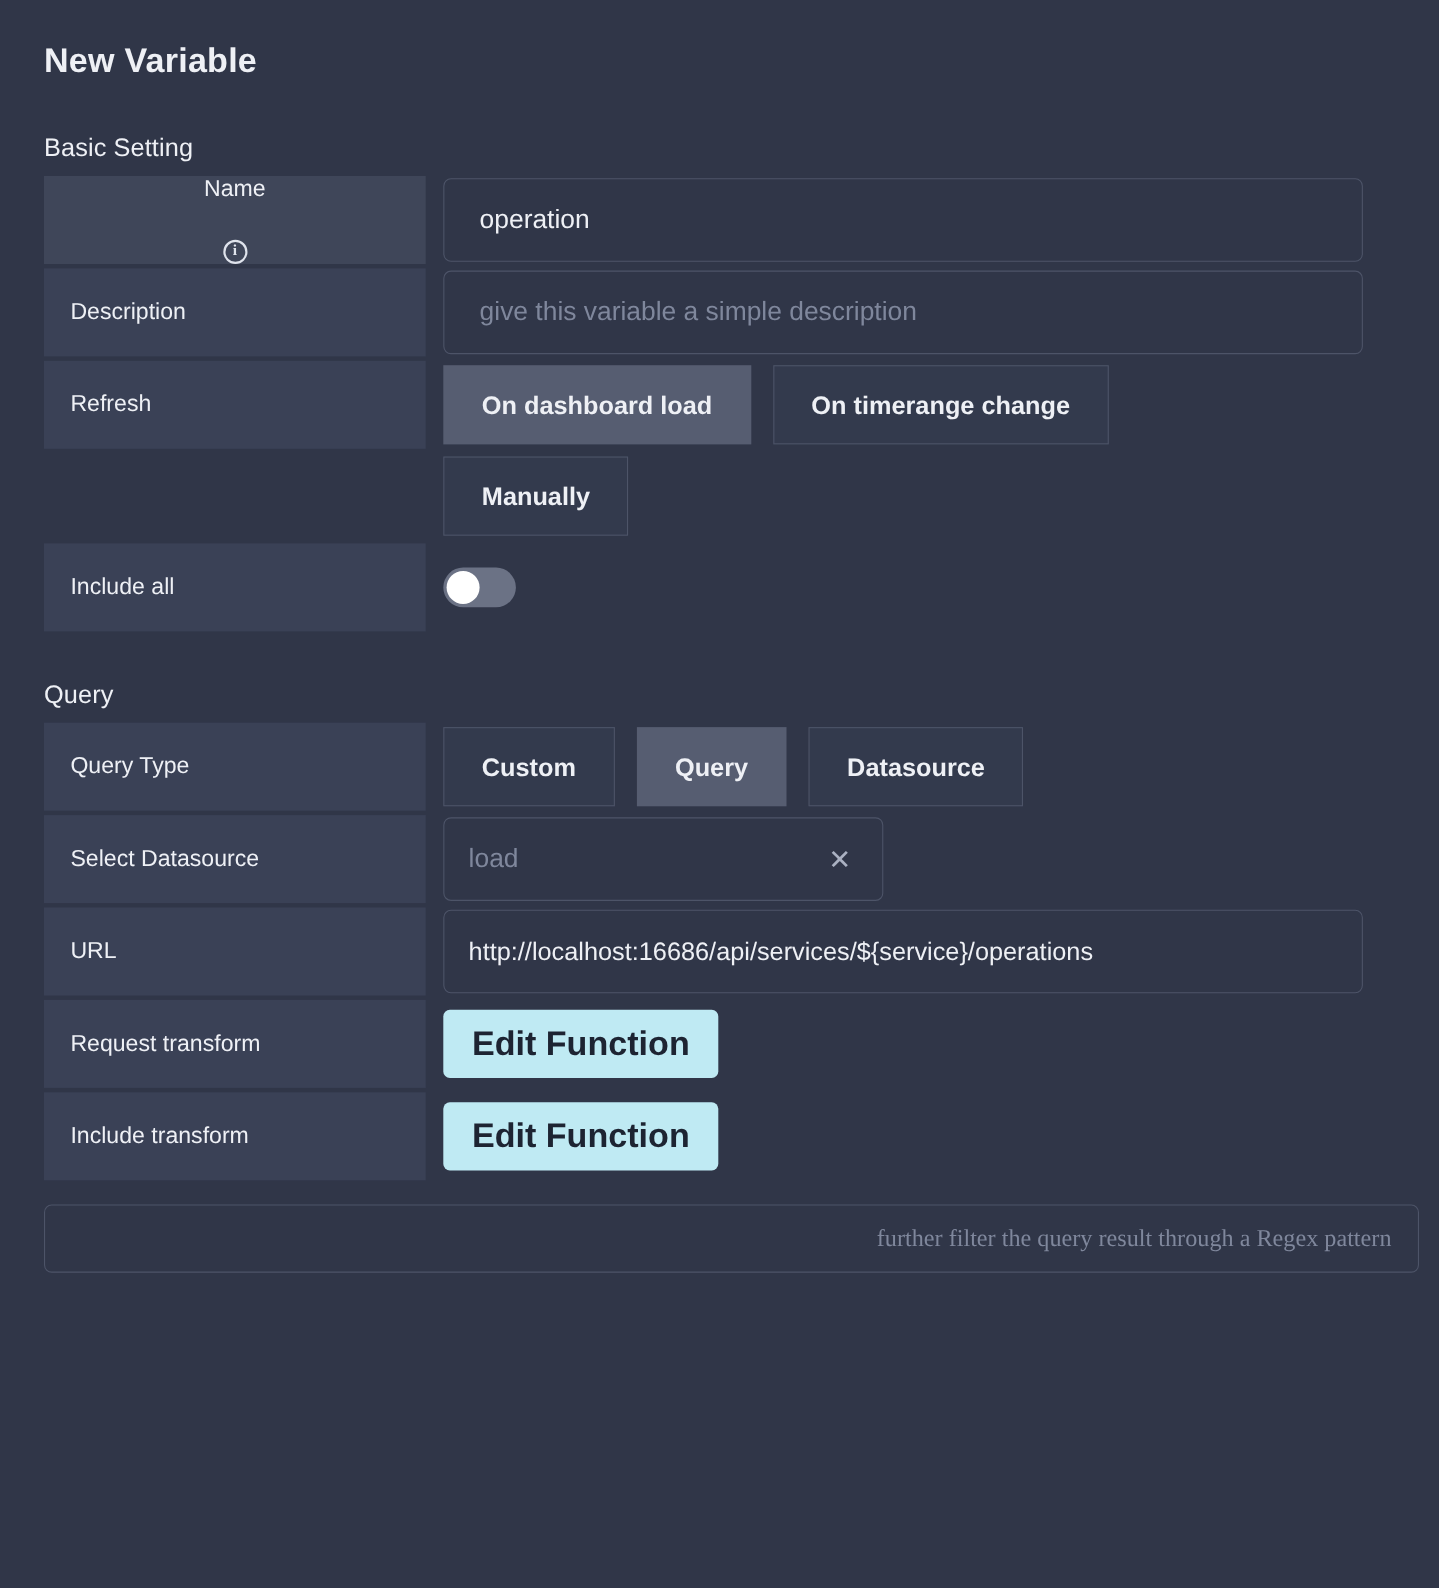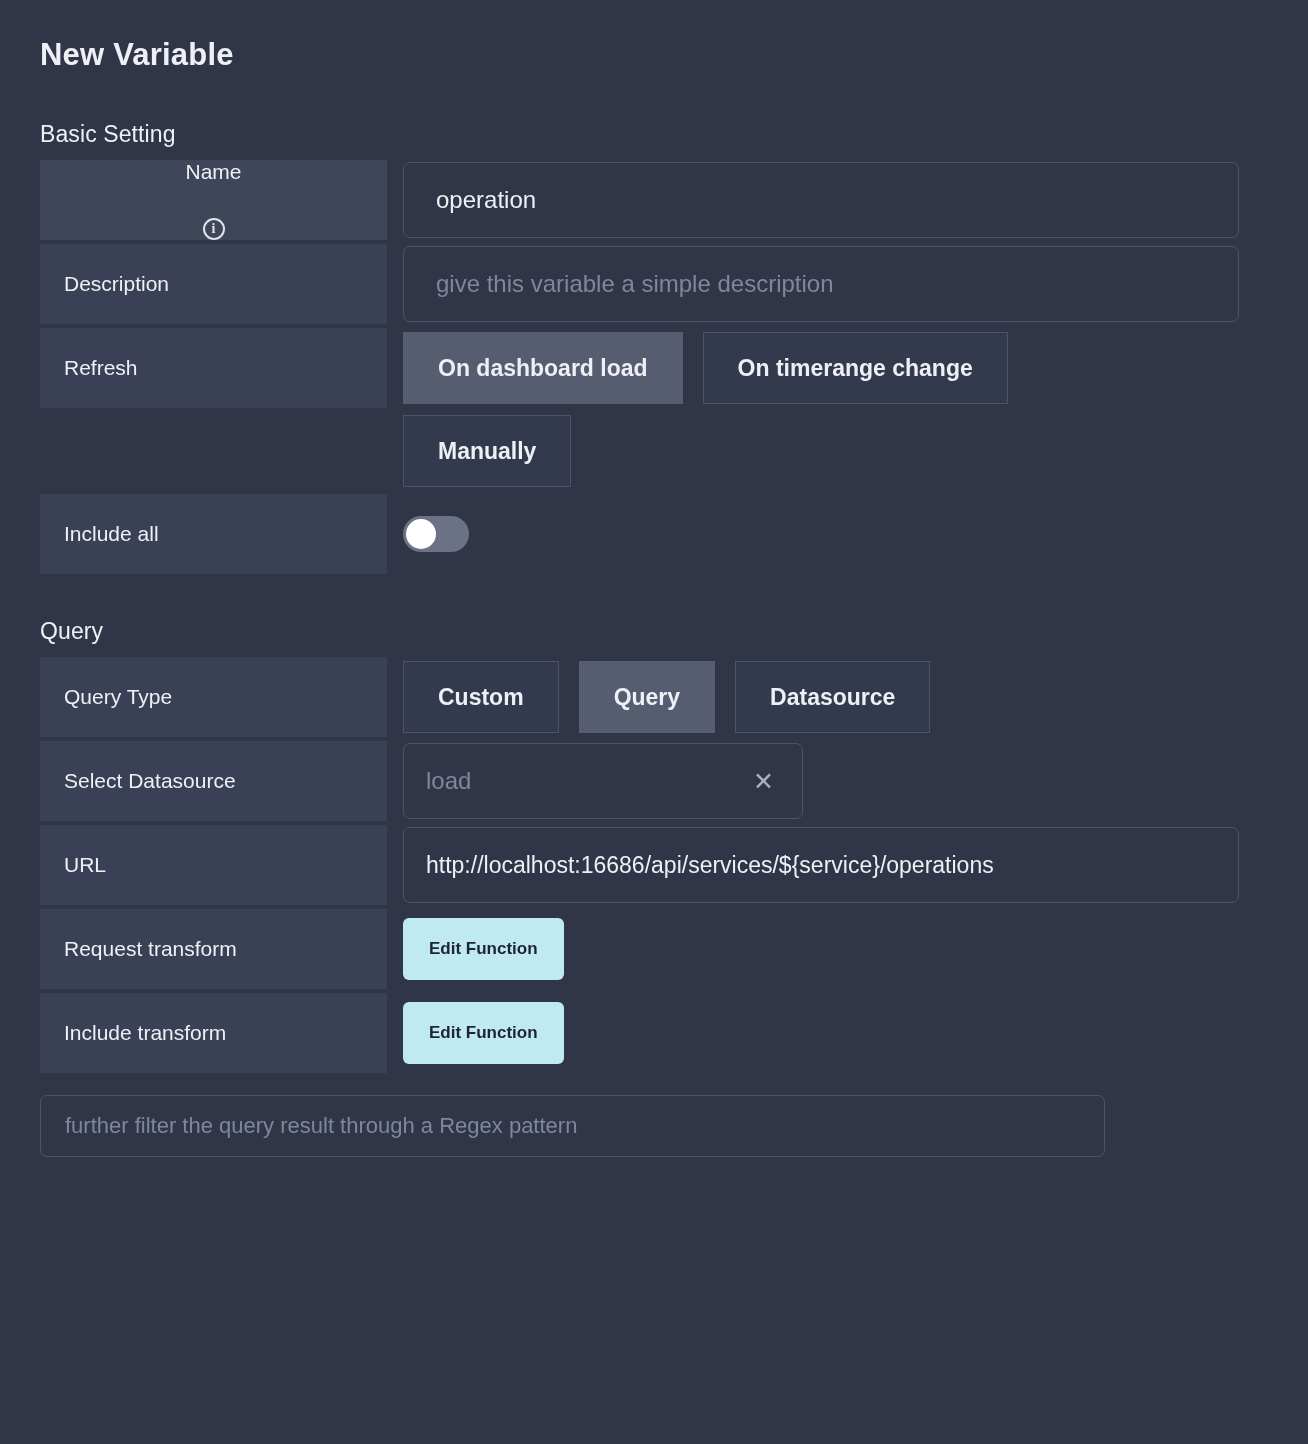--- a/index.html
+++ b/index.html
@@ -165,38 +165,39 @@
   }
 
   
   .accent-btn{
     height:62px;
     padding:0 26px;
     display:flex;align-items:center;justify-content:center;
     background:var(--accent);
     color:var(--accent-text);
     border:none;border-radius:6px;
-    font-size:17px;font-weight:700;
+    font-size:31px;font-weight:700;
     font-family:"Liberation Sans", sans-serif;
     cursor:pointer;
     white-space:nowrap;
   }
 
   .regex-input{
     margin-top:22px;
-    width:1065px;
+    width:1250px;
     height:62px;
     background:transparent;
     border:1px solid var(--input-border);
     border-radius:7px;
     color:var(--text);
     font-size:22px;
-    font-family:Liberation Sans, sans-serif;
+    font-family:Liberation Serif, serif;
     padding:0 24px;
     outline:none;
+    text-align:right;
   }
   .regex-input::placeholder{color:var(--muted);}
 </style>
 </head>
 <body>
 
 <div class="page">
 
   <h1 class="page-title">New Variable</h1>
 

